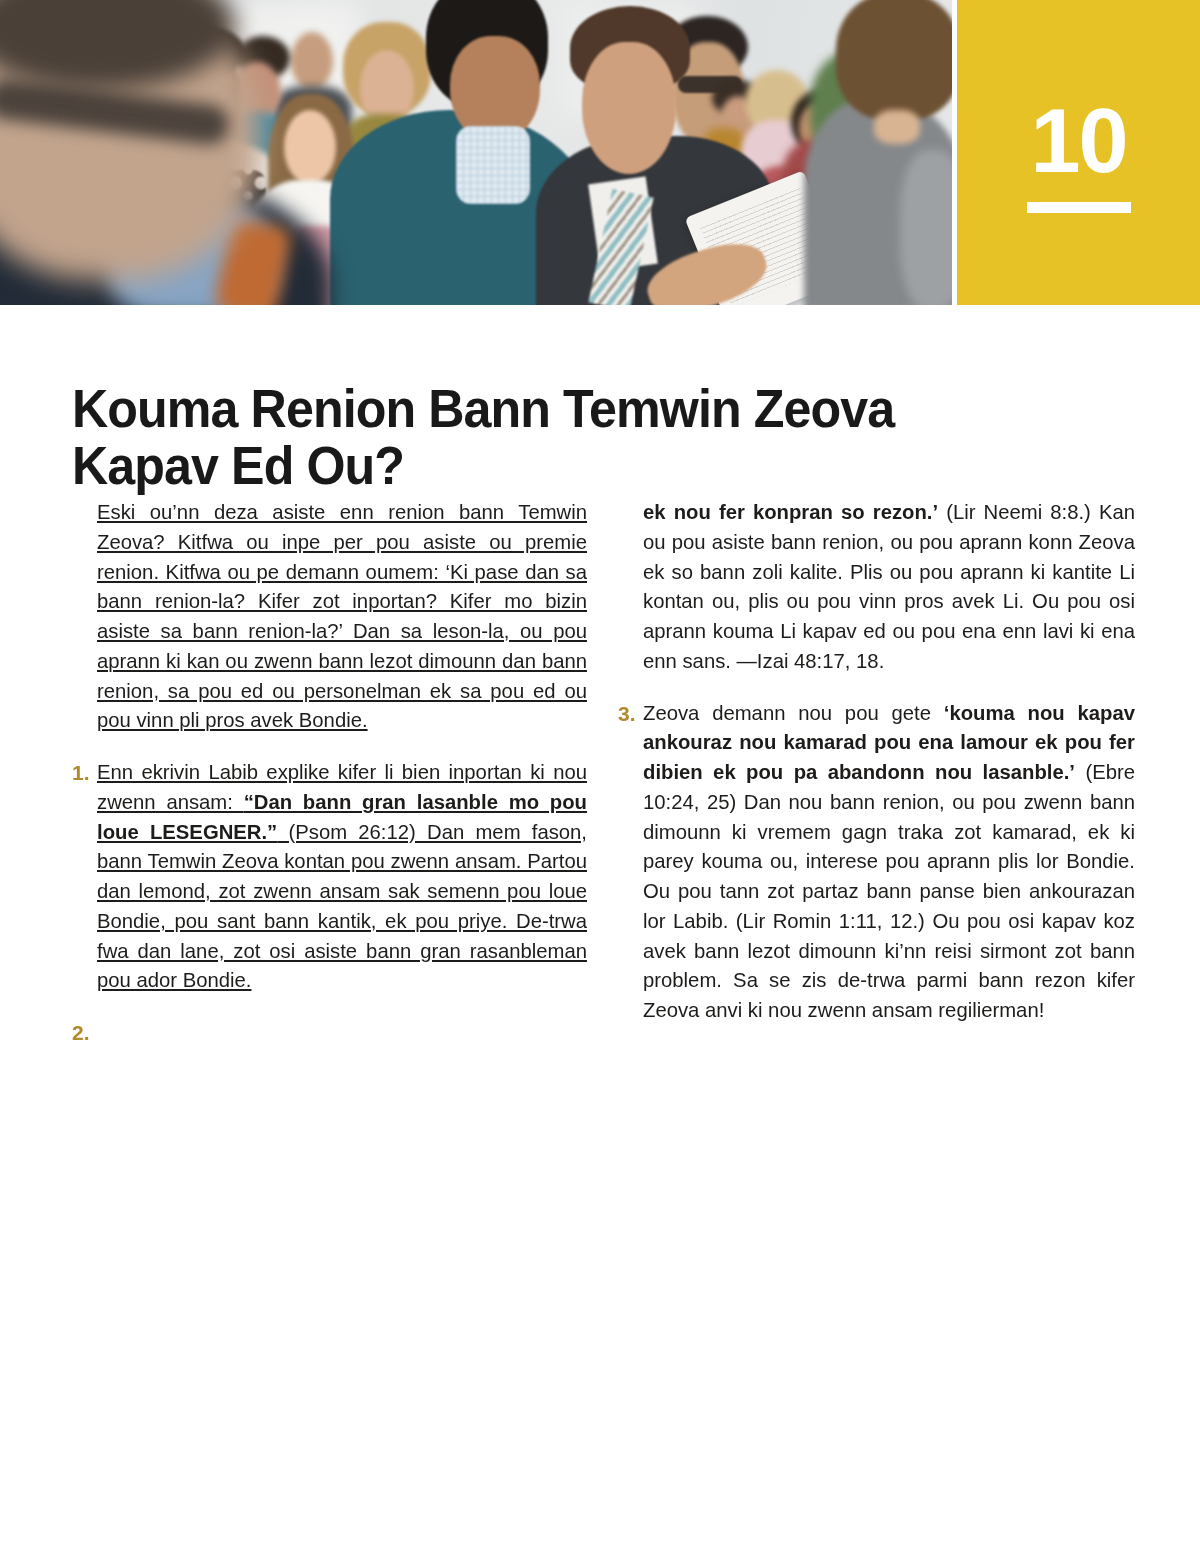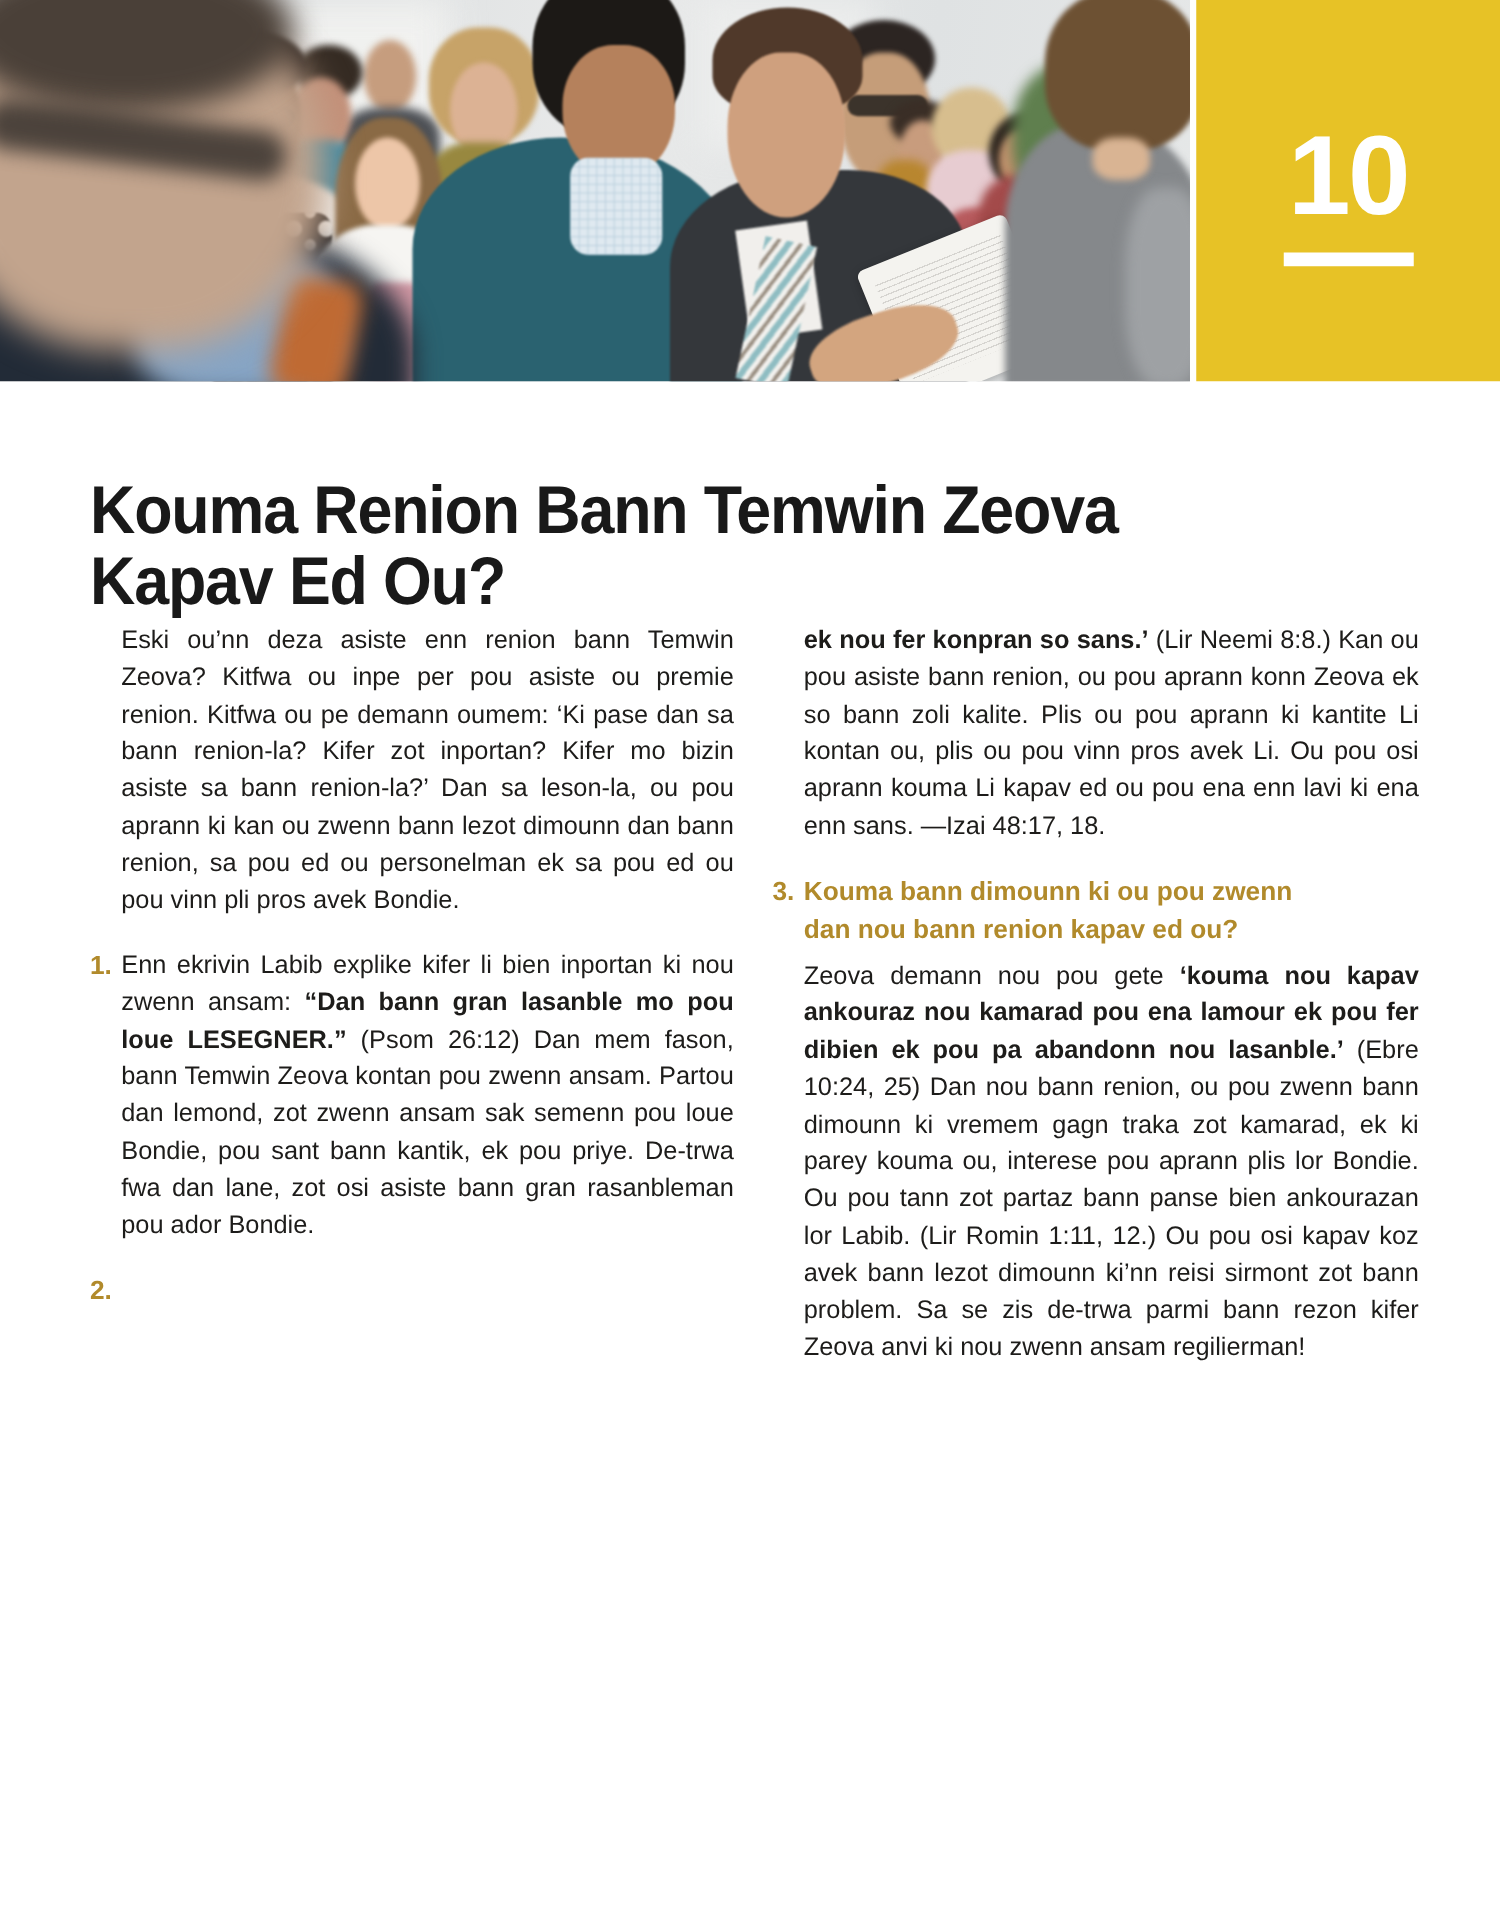--- a/index.html
+++ b/index.html
@@ -95,21 +95,21 @@
   }
   .chapter-rule{width:104px;height:11px;background:#ffffff;margin-top:16px;}
   
   .title{
     position:absolute;left:72px;top:344px;width:1000px;
     font-size:54px;line-height:57px;font-weight:700;color:#191919;
     letter-spacing:-1px;white-space:pre-line;transform:scaleX(.93);transform-origin:left top;
   }
   
   .col{position:absolute;top:498px;font-size:20.3px;line-height:29.75px;}
-  .col-left{left:72px;width:515px;}
+  .col-left{left:72px;width:515px;text-decoration:underline;}
   .col-right{left:618px;width:517px;}
   .col p{margin:0;padding-left:25px;text-align:justify;}
   .col p b{font-weight:700;}
   .col h2{
     margin:22px 0 8px;padding-left:25px;position:relative;
     font-size:21px;line-height:30px;font-weight:700;color:var(--gold);
   }
   .col h2 .num{position:absolute;left:0;top:0;}
   .col h2 .ht{white-space:pre-line;}
 </style>
@@ -187,19 +187,18 @@
   <h1 class="title">Kouma Renion Bann Temwin Zeova
 Kapav Ed Ou?</h1>
 
   <div class="col col-left">
       <p><span>Eski ou’nn deza asiste enn renion bann Temwin Zeova? Kitfwa ou inpe per pou asiste ou premie renion. Kitfwa ou pe demann oumem: ‘Ki pase dan sa bann renion-la? Kifer zot inportan? Kifer mo bizin asiste sa bann renion-la?’ Dan sa leson-la, ou pou aprann ki kan ou zwenn bann lezot dimounn dan bann renion, sa pou ed ou personelman ek sa pou ed ou pou vinn pli pros avek Bondie.</span></p>
       <h2><span class="num">1.</span></h2>
       <p><span>Enn ekrivin Labib explike kifer li bien inportan ki nou zwenn ansam: </span><b>“Dan bann gran lasanble mo pou loue LESEGNER.”</b><span> (Psom 26:12) Dan mem fason, bann Temwin Zeova kontan pou zwenn ansam. Partou dan lemond, zot zwenn ansam sak semenn pou loue Bondie, pou sant bann kantik, ek pou priye. De-trwa fwa dan lane, zot osi asiste bann gran rasanbleman pou ador Bondie.</span></p>
       <h2><span class="num">2.</span></h2>
     </div>
   <div class="col col-right">
-      <p><b>ek nou fer konpran so sans.’</b><span> (Lir Neemi 8:8.) Kan ou pou asiste bann renion, ou pou aprann konn Zeova ek so bann zoli kalite. Plis ou pou aprann ki kantite Li kontan ou, plis ou pou vinn pros avek Li. Ou pou osi aprann kouma Li kapav ed ou pou ena enn lavi ki ena enn sans. —Izai 48:17, 18.</span></p>
-      <h2><span class="num">3.</span><span class="ht">Kouma bann dimounn ki ou pou zwenn
-dan nou bann renion kapav ed ou?</span></h2>
+      <p><b>ek nou fer konpran so rezon.’</b><span> (Lir Neemi 8:8.) Kan ou pou asiste bann renion, ou pou aprann konn Zeova ek so bann zoli kalite. Plis ou pou aprann ki kantite Li kontan ou, plis ou pou vinn pros avek Li. Ou pou osi aprann kouma Li kapav ed ou pou ena enn lavi ki ena enn sans. —Izai 48:17, 18.</span></p>
+      <h2><span class="num">3.</span></h2>
       <p><span>Zeova demann nou pou gete </span><b>‘kouma nou kapav ankouraz nou kamarad pou ena lamour ek pou fer dibien ek pou pa abandonn nou lasanble.’</b><span> (Ebre 10:24, 25) Dan nou bann renion, ou pou zwenn bann dimounn ki vremem gagn traka zot kamarad, ek ki parey kouma ou, interese pou aprann plis lor Bondie. Ou pou tann zot partaz bann panse bien ankourazan lor Labib. (Lir Romin 1:11, 12.) Ou pou osi kapav koz avek bann lezot dimounn ki’nn reisi sirmont zot bann problem. Sa se zis de-trwa parmi bann rezon kifer Zeova anvi ki nou zwenn ansam regilierman!</span></p>
     </div>
 
 </div>
 
 </body></html>

